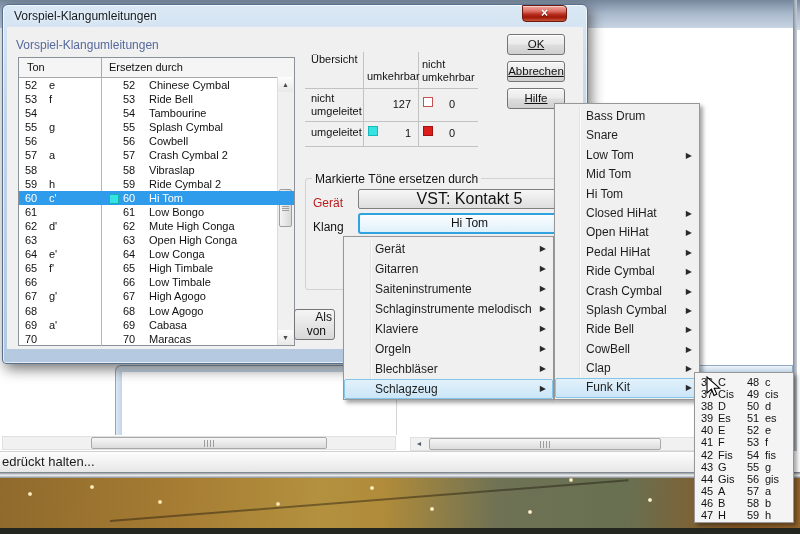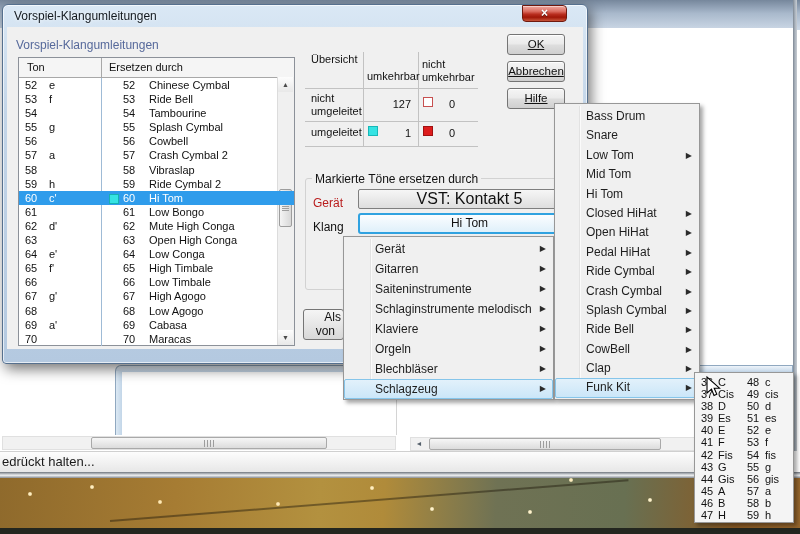--- a/index.html
+++ b/index.html
@@ -134,21 +134,21 @@
     border:1px solid #d2d2d2;border-radius:3px;}
   .grp-label{left:312px;top:172px;z-index:13;background:#f0f0f0;padding:0 3px;font-size:12px;color:#111;}
   .lbl-geraet{left:313px;top:196px;font-size:12px;color:#b91c1c;z-index:13;}
   .lbl-klang{left:313px;top:220px;font-size:12px;color:#111;z-index:13;}
   .dev-btn{left:358px;top:189px;width:223px;height:20px;z-index:13;box-sizing:border-box;
     background:linear-gradient(#f6f6f6,#dedede);border:1px solid #7f7f7f;border-radius:2px;
     font-size:16px;text-align:center;line-height:18px;color:#111;}
   .snd-btn{left:358px;top:213px;width:223px;height:21px;z-index:13;box-sizing:border-box;
     background:linear-gradient(#fbfdff,#dff0fa);border:2px solid #30a2e0;border-radius:3px;
     font-size:12px;text-align:center;line-height:17px;color:#111;}
-  .alsvon{left:303px;top:309px;width:41px;height:31px;z-index:12;box-sizing:border-box;overflow:hidden;
+  .alsvon{left:294px;top:309px;width:41px;height:31px;z-index:12;box-sizing:border-box;overflow:hidden;
     background:linear-gradient(#f5f5f5,#d8d8d8);border:1px solid #757575;border-radius:3px;
     font-size:12px;color:#111;line-height:14px;}
   .alsvon .l1{display:block;text-align:right;padding-right:2px;}
   .alsvon .l2{display:block;text-align:right;padding-right:8px;}
 
   
   .menu{position:absolute;background:#f0f0f0;border:1px solid #979797;box-sizing:border-box;
     box-shadow:3px 3px 4px rgba(0,0,0,.35);}
   .menu .gutterline{position:absolute;top:2px;bottom:2px;width:1px;background:#e2e2e2;}
   .menu .gutterline2{position:absolute;top:2px;bottom:2px;width:1px;background:#fbfbfb;}

